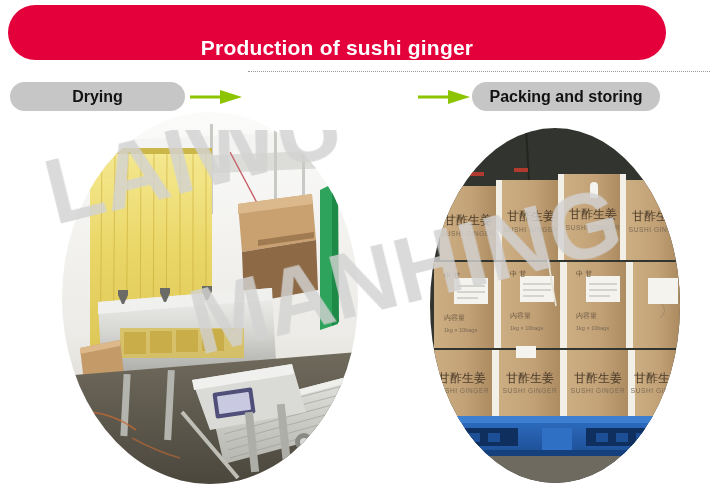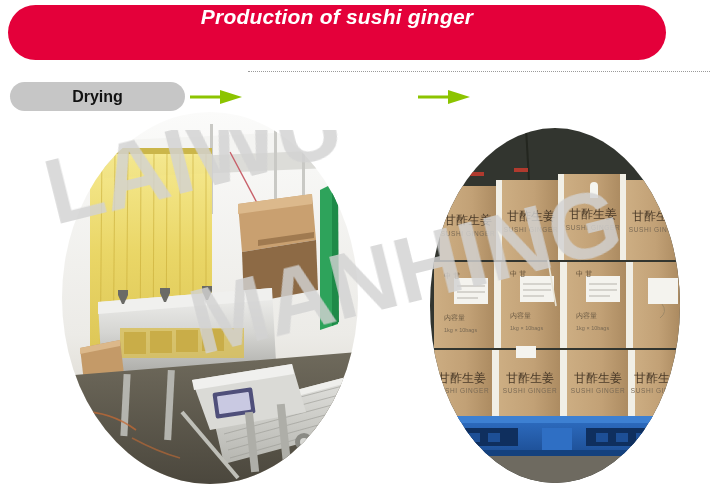--- a/index.html
+++ b/index.html
@@ -18,24 +18,23 @@
   
   .banner {
     position: absolute;
     left: 8px;
     top: 5px;
     width: 658px;
     height: 55px;
     background: #e4003a;
     border-radius: 30px;
     display: flex;
-    align-items: flex-start;
+    align-items: flex-end;
     justify-content: center;
     box-sizing: border-box;
-    font-style: italic;
   }
   .banner-title {
     color: #ffffff;
     font-size: 21px;
     font-weight: bold;
     letter-spacing: 0.2px;
     font-family: "Liberation Sans", sans-serif;
     text-align: center;
     white-space: nowrap;
   }
@@ -145,20 +144,23 @@
   </div>
 
 
   <div class="arrow arrow-2">
     <svg width="52" height="14" viewBox="0 0 52 14">
       <line x1="0" y1="7" x2="34" y2="7" stroke="#8cc400" stroke-width="3"></line>
       <polygon points="30,0 52,7 30,14" fill="#8cc400"></polygon>
     </svg>
   </div>
 
+  <div class="pill pill-3">
+    <span class="pill-label">Packing and storing</span>
+  </div>
 </div>
 
 <div class="photo photo-left">
   <svg viewBox="0 0 296 372" preserveAspectRatio="none">
     <defs>
       <linearGradient id="wallG" x1="0" y1="0" x2="0" y2="1">
         <stop offset="0%" stop-color="#fbfbfa"></stop>
         <stop offset="60%" stop-color="#ecebe7"></stop>
         <stop offset="100%" stop-color="#cfc8bb"></stop>
       </linearGradient>

